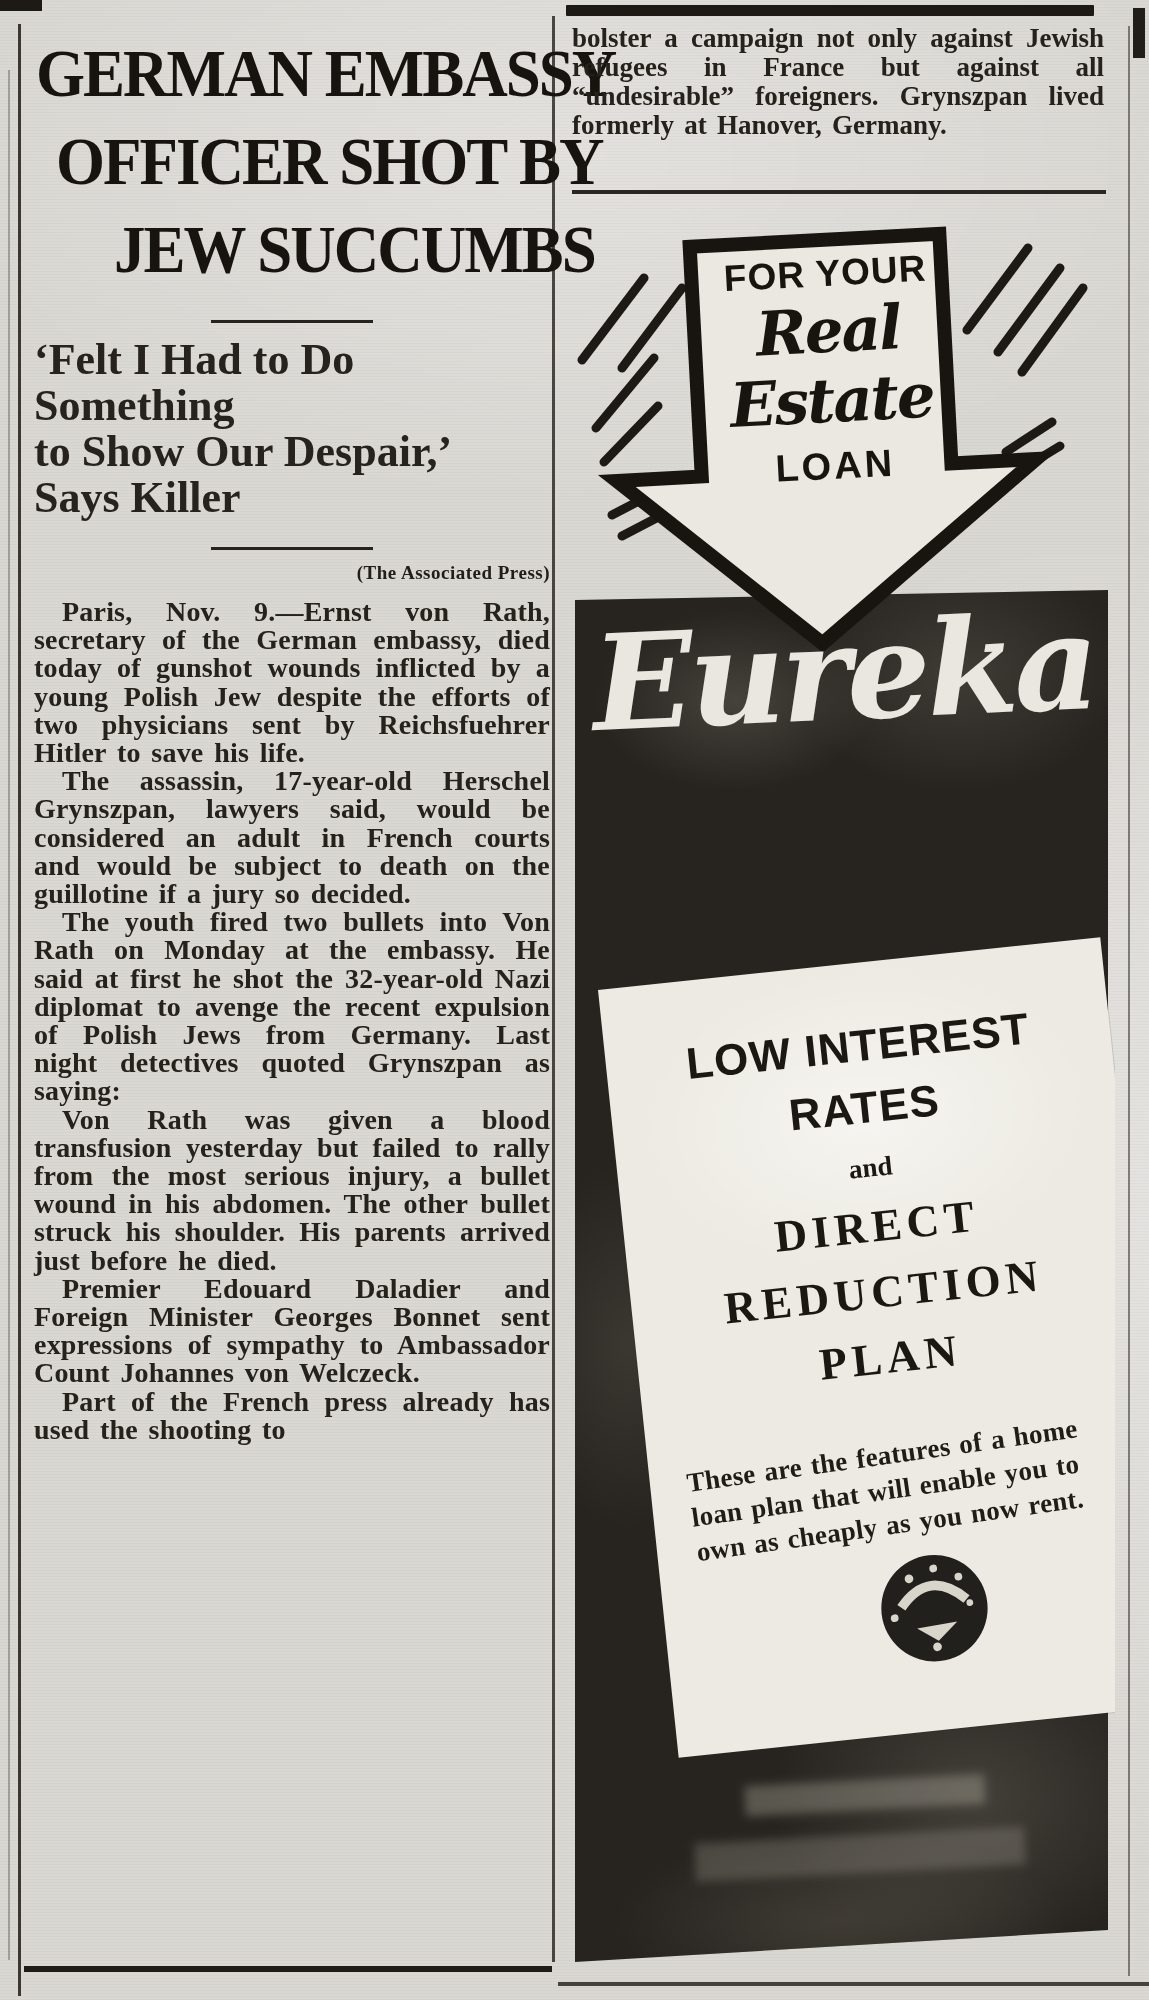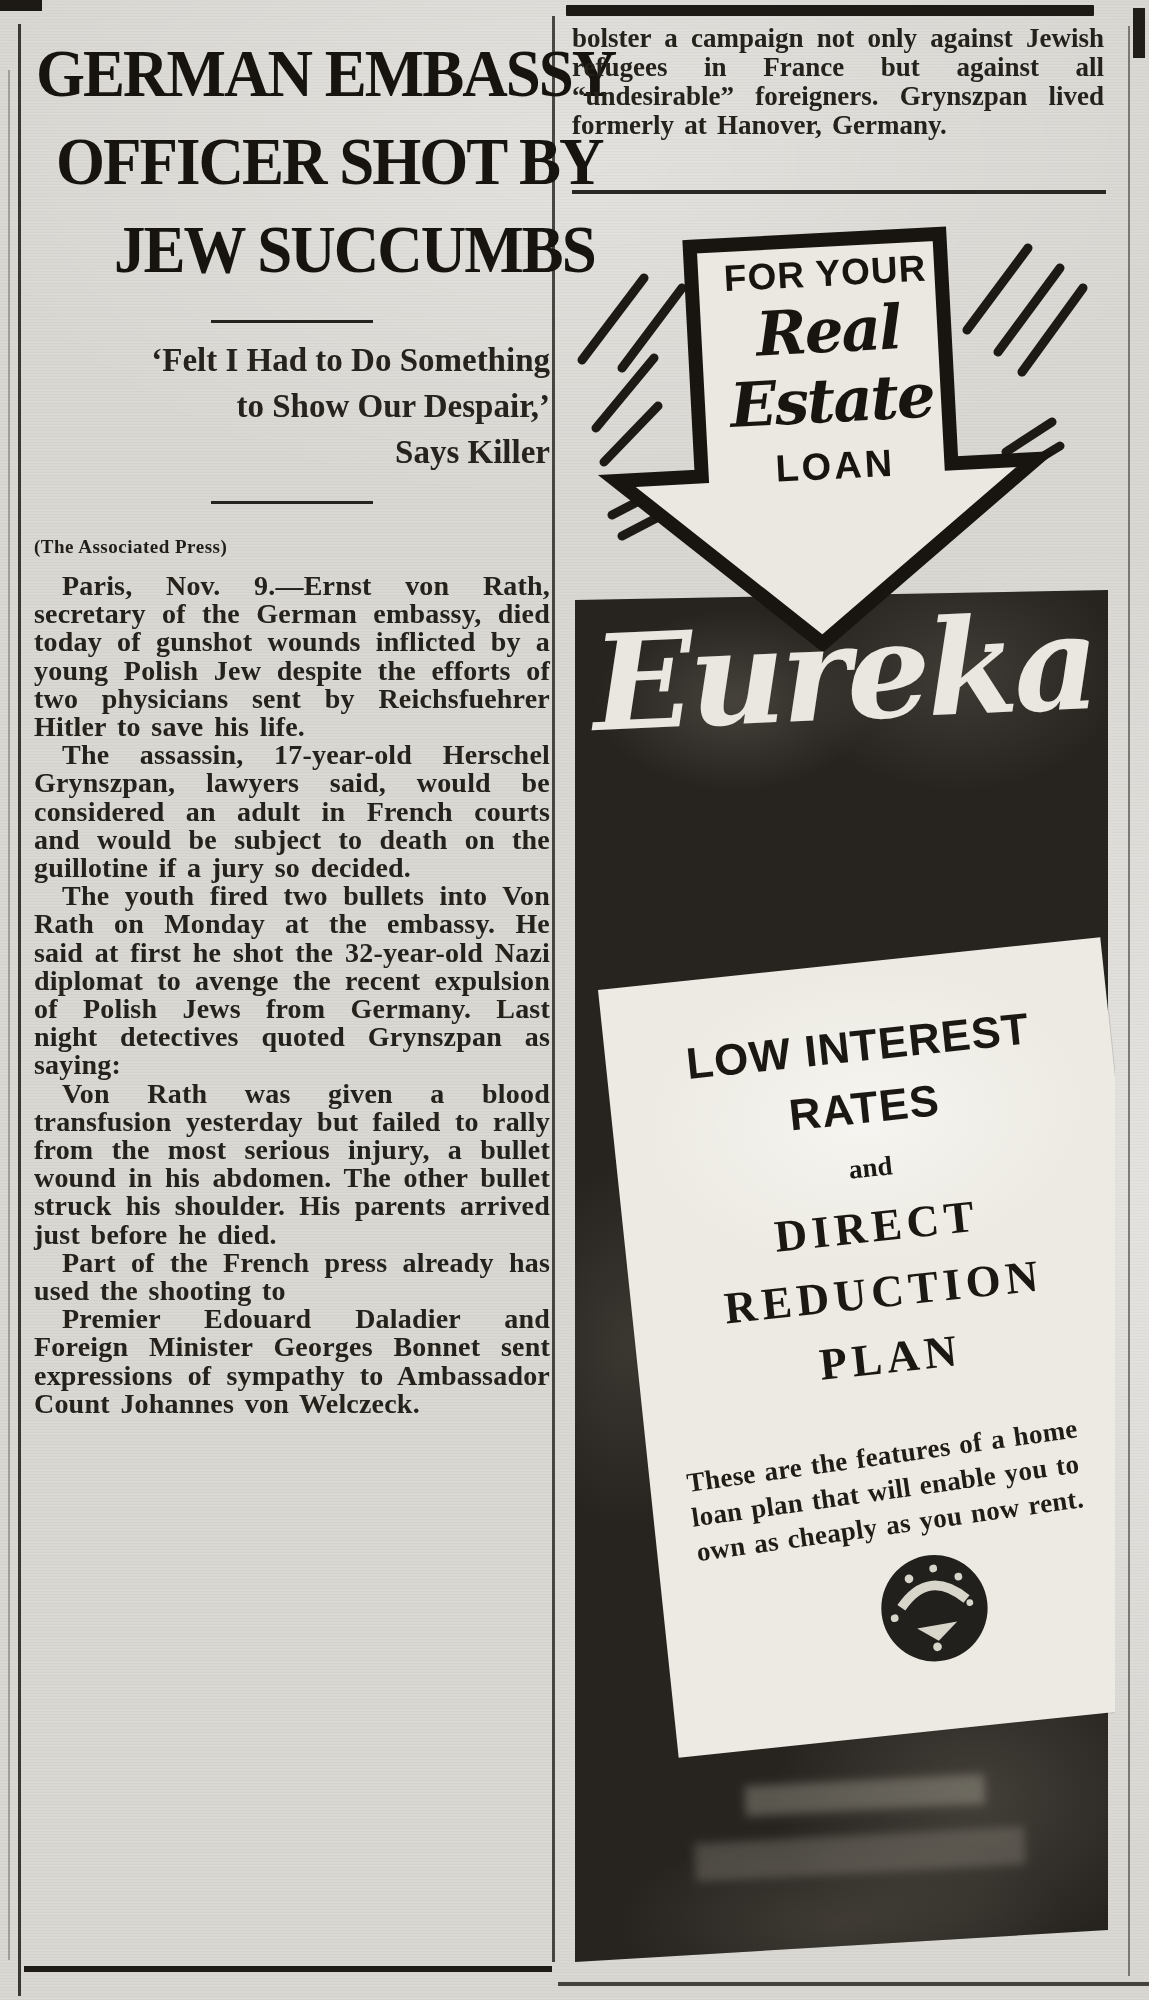--- a/index.html
+++ b/index.html
@@ -22,22 +22,22 @@
   .edge-right-line{position:absolute;left:1128px;top:26px;width:2px;height:1950px;background:rgba(45,42,37,0.55);}
   .edge-right-mark{position:absolute;left:1133px;top:8px;width:12px;height:50px;background:#211e1a;}
   .rule-bottom-left{position:absolute;left:24px;top:1966px;width:528px;height:6px;background:#1f1c18;}
   .rule-bottom-right{position:absolute;left:558px;top:1982px;width:591px;height:4px;background:rgba(32,29,25,0.8);}
   
   .col-left{position:absolute;left:34px;top:30px;width:516px;}
   .headline{color:#171410;font-weight:700;}
   .headline .hl{font-size:63px;line-height:88px;letter-spacing:-2px;white-space:nowrap;transform:scaleY(1.06);transform-origin:left center;}
   .hl1{padding-left:2px;}  .hl2{padding-left:22px;}  .hl3{padding-left:80px;}
   .small-rule{width:162px;height:3px;background:#26231e;margin:26px auto 0 auto;}
-  .subhead{margin-top:14px;text-align:right;font-size:33px;line-height:46px;font-weight:700;color:#26221d;}
-  .credit{margin-top:32px;text-align:left;font-size:19px;font-weight:700;letter-spacing:0.5px;color:#211e19;}
+  .subhead{margin-top:14px;text-align:left;font-size:44px;line-height:46px;font-weight:700;color:#26221d;}
+  .credit{margin-top:12px;text-align:right;font-size:19px;font-weight:700;letter-spacing:0.5px;color:#211e19;}
   .body-copy{margin-top:14px;}
   .body-copy p{margin:0;text-indent:28px;font-size:28px;line-height:28.2px;font-weight:700;
     text-align:justify;word-spacing:3.5px;letter-spacing:0.2px;color:#25221c;}
   
   .col-right-text{position:absolute;left:572px;top:24px;width:532px;}
   .col-right-text p{margin:0;font-size:27px;line-height:29px;font-weight:700;text-align:justify;
     word-spacing:3.5px;color:#25221c;}
   .rule-under-cont{position:absolute;left:572px;top:190px;width:534px;height:4px;background:#2a2722;}
   
   .ad{position:absolute;left:570px;top:200px;width:545px;height:1770px;overflow:hidden;}
@@ -105,22 +105,22 @@
       <div>to Show Our Despair,’</div>
       <div>Says Killer</div>
     </div>
     <div class="small-rule"></div>
     <div class="credit">(The Associated Press)</div>
     <div class="body-copy">
       <p>Paris, Nov. 9.—Ernst von Rath, secretary of the German embassy, died today of gunshot wounds inflicted by a young Polish Jew despite the efforts of two physicians sent by Reichsfuehrer Hitler to save his life.</p>
       <p>The assassin, 17-year-old Herschel Grynszpan, lawyers said, would be considered an adult in French courts and would be subject to death on the guillotine if a jury so decided.</p>
       <p>The youth fired two bullets into Von Rath on Monday at the embassy. He said at first he shot the 32-year-old Nazi diplomat to avenge the recent expulsion of Polish Jews from Germany. Last night detectives quoted Grynszpan as saying:</p>
       <p>Von Rath was given a blood transfusion yesterday but failed to rally from the most serious injury, a bullet wound in his abdomen. The other bullet struck his shoulder. His parents arrived just before he died.</p>
+      <p>Premier Edouard Daladier and Foreign Minister Georges Bonnet sent expressions of sympathy to Ambassador Count Johannes von Welczeck.</p>
       <p>Part of the French press already has used the shooting to</p>
-      <p>Premier Edouard Daladier and Foreign Minister Georges Bonnet sent expressions of sympathy to Ambassador Count Johannes von Welczeck.</p>
     </div>
   </div>
 
   <div class="col-right-text">
     <p>bolster a campaign not only against Jewish refugees in France but against all “undesirable” foreigners. Grynszpan lived formerly at Hanover, Germany.</p>
   </div>
   <div class="rule-under-cont"></div>
 
   <div class="ad">
 

